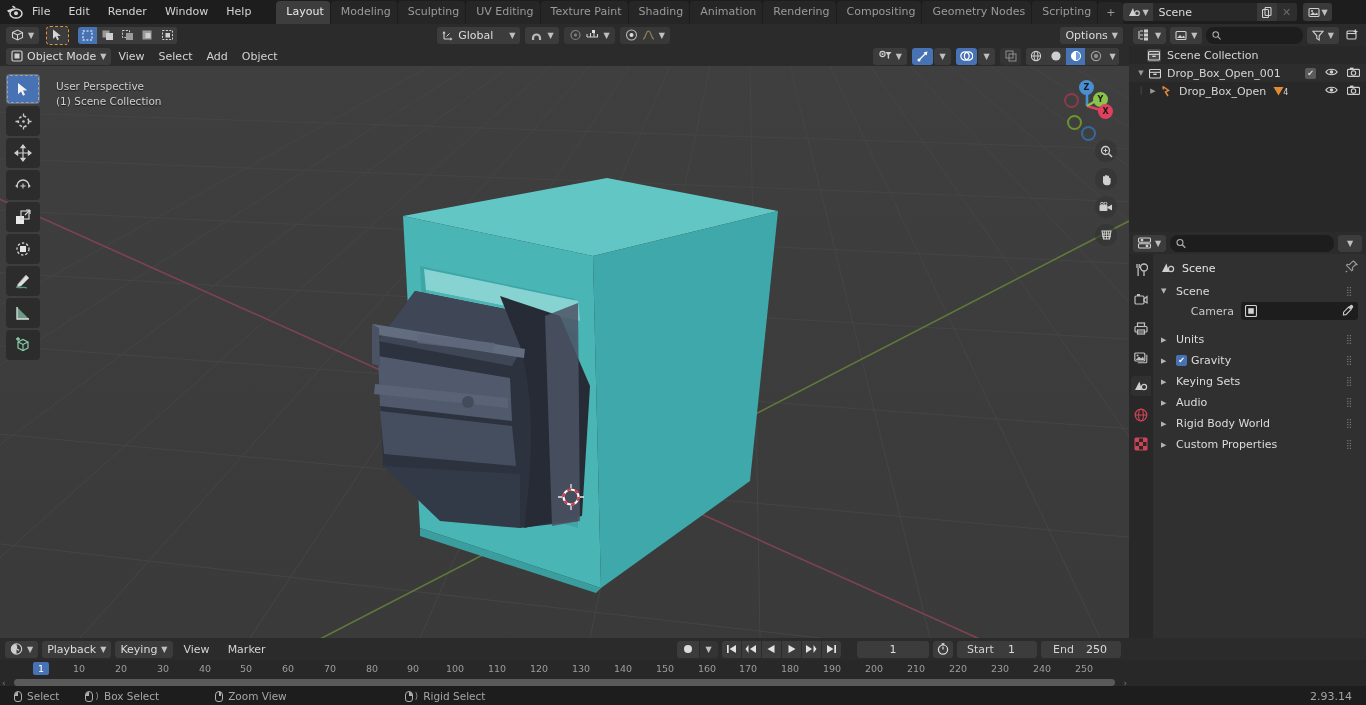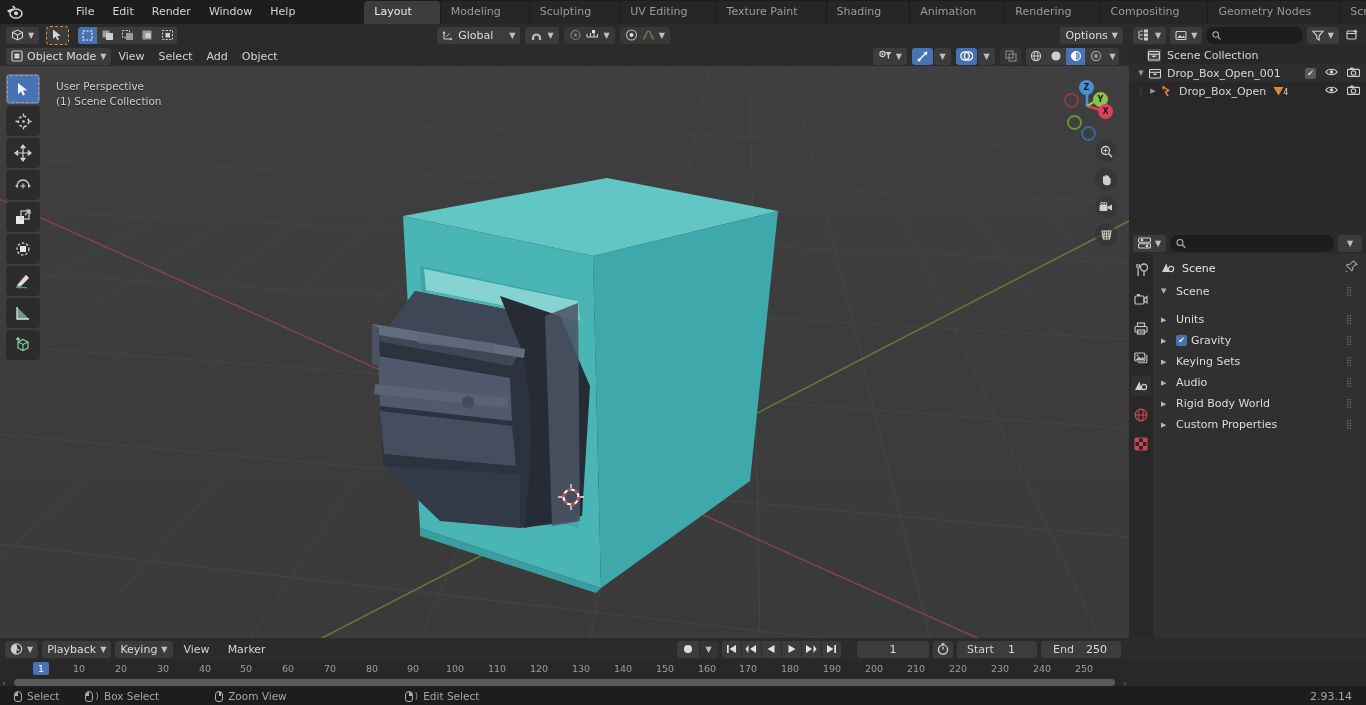--- a/index.html
+++ b/index.html
@@ -11,33 +11,33 @@
     color: #e5e5e5;
     overflow: hidden;
     user-select: none;
   }
   #app { position: relative; width: 1366px; height: 705px; }
 
   
   #topbar {
     position: absolute; left: 0; top: 0; width: 1320px; height: 24px;
     background: #1d1d1d;
-    display: flex; align-items: center; gap: 44px;
+    display: flex; align-items: center;
   }
   .blender-logo {
     width: 26px; height: 24px; display: flex; align-items: center; justify-content: center;
     margin-left: 6px;
   }
   .menu-item {
     padding: 3px 9px; font-size: 11px; color: #d3d3d3; border-radius: 3px;
     line-height: 14px; white-space: nowrap;
   }
   #workspace-tabs { display: flex; align-items: flex-end; height: 24px; margin-left: 16px; }
   .ws-tab {
-    padding: 4px 28px 5px 10px; font-size: 11px; color: #9a9a9a;
+    padding: 4px 6px 5px 10px; font-size: 11px; color: #9a9a9a;
     background: #262626; margin-right: 1px; border-radius: 4px 4px 0 0;
     line-height: 14px; white-space: nowrap;
   }
   .ws-tab.active { background: #3d3d3d; color: #e8e8e8; }
   .ws-add { padding: 4px 8px 5px 8px; color: #9a9a9a; background: #262626; border-radius: 4px 4px 0 0; }
 
   #scene-selectors { margin-left: auto; display: flex; align-items: center; gap: 6px; padding-right: 8px; }
   .sel-group { display: flex; align-items: center; height: 18px; background: #282828; border-radius: 3px; overflow: hidden; }
   .sel-icon-btn {
     display: flex; align-items: center; gap: 2px; background: #3a3a3a; height: 18px;
@@ -806,20 +806,36 @@
               </svg>
           </span>
         </div>
 
         <div class="p-panel-hdr" style="margin-top:3px">
           <span class="tri">▼</span>
           <span>Scene</span>
           <span class="dots">⣿</span>
         </div>
 
+        <div class="p-row">
+          <div class="p-label">Camera</div>
+          <div class="p-field">
+            <svg width="12" height="12" viewBox="0 0 12 12">
+                <rect x="0.5" y="0.5" width="11" height="11" rx="1.4" fill="none" stroke="#d0d0d0" stroke-width="1.1"></rect>
+                <rect x="3.2" y="3.2" width="5.6" height="5.6" fill="#d0d0d0"></rect>
+              </svg>
+            <span style="flex:1"></span>
+            <span>
+              <svg width="12" height="12" viewBox="0 0 12 12">
+                  <path d="M8.4 1.2 a1.8 1.8 0 0 1 2.5 2.5 L9.4 5.2 L6.9 2.7 Z" fill="#c9c9c9"></path>
+                  <path d="M6.6 3 L9.1 5.5 L4 10.6 L1.4 10.8 L1.6 8.2 Z" fill="none" stroke="#c9c9c9" stroke-width="1.1"></path>
+                </svg>
+            </span>
+          </div>
+        </div>
 
         <div class="p-panel-hdr" style="margin-top:8px;height:21px">
           <span class="tri">▶</span>
           <span>Units</span>
           <span class="dots">⣿</span>
         </div>
         <div class="p-panel-hdr" style="height:21px">
           <span class="tri">▶</span>
           <span class="chk">✔</span>
           <span style="margin-left:-2px">Gravity</span>
@@ -984,18 +1000,18 @@
       <span>Box Select</span>
     </div>
     <div class="status-item" style="margin-left:56px">
       <span class="mouse-ic m"></span>
       <span>Zoom View</span>
     </div>
     <div class="status-item" style="margin-left:118px">
 
       <span class="mouse-ic r"></span>
       <span class="drag-mark">⟩</span>
-      <span>Edit Select</span>
+      <span>Rigid Select</span>
     </div>
     <div id="version">2.93.14</div>
   </div>
 
 </div>
 
 </body></html>

